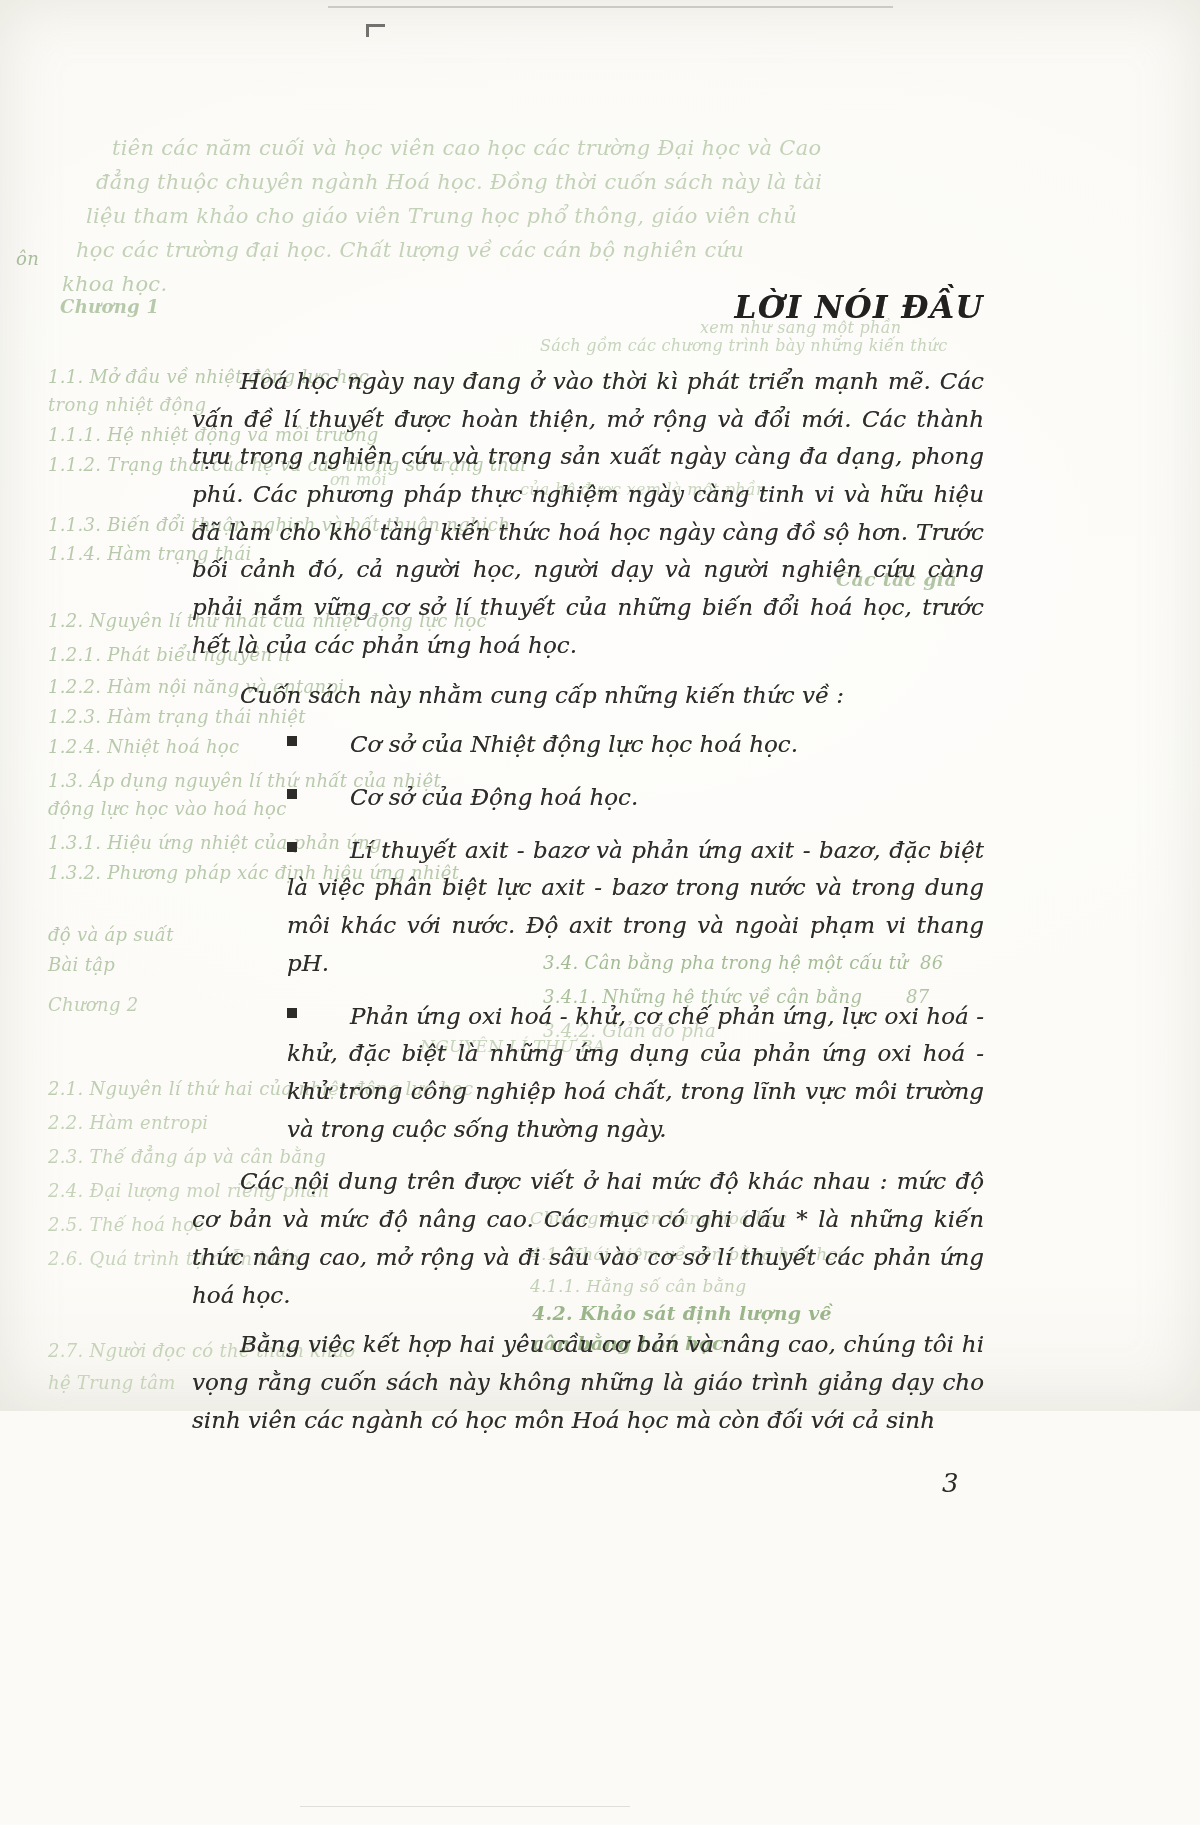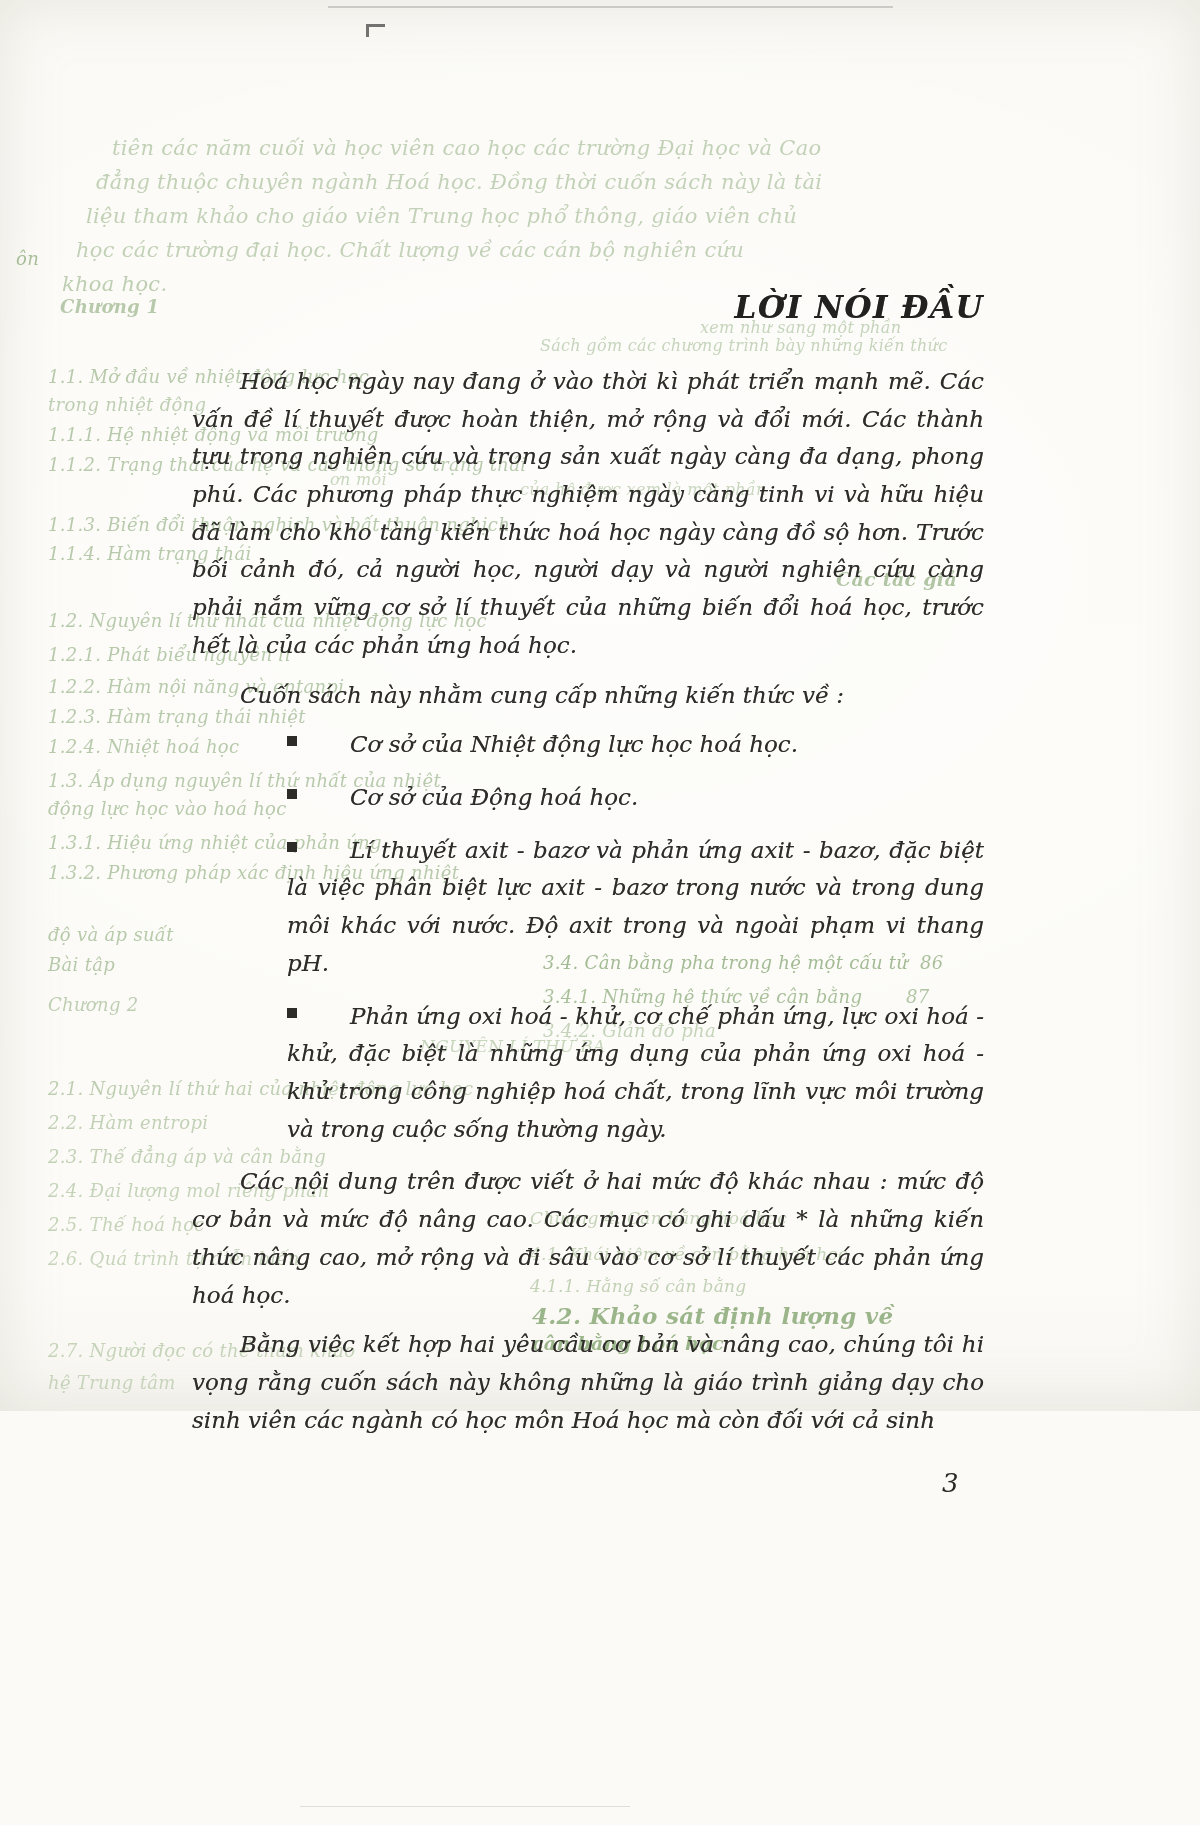--- a/index.html
+++ b/index.html
@@ -159,21 +159,21 @@
       <span class="bt" style="left: 420px; top: 1036px; font-size: 17px; opacity: 0.38;">NGUYÊN LÍ THỨ BA</span>
       <span class="bt" style="left: 48px; top: 1078px; font-size: 18px; opacity: 0.45;">2.1. Nguyên lí thứ hai của nhiệt động lực học</span>
       <span class="bt" style="left: 48px; top: 1112px; font-size: 18px; opacity: 0.42;">2.2. Hàm entropi</span>
       <span class="bt" style="left: 48px; top: 1146px; font-size: 18px; opacity: 0.42;">2.3. Thế đẳng áp và cân bằng</span>
       <span class="bt" style="left: 48px; top: 1180px; font-size: 18px; opacity: 0.4;">2.4. Đại lượng mol riêng phần</span>
       <span class="bt" style="left: 530px; top: 1208px; font-size: 17px; opacity: 0.4;">Chương 4. Cân bằng hoá học</span>
       <span class="bt" style="left: 48px; top: 1214px; font-size: 18px; opacity: 0.4;">2.5. Thế hoá học</span>
       <span class="bt" style="left: 530px; top: 1244px; font-size: 17px; opacity: 0.42;">4.1. Khái niệm về cân bằng hoá học</span>
       <span class="bt" style="left: 48px; top: 1248px; font-size: 18px; opacity: 0.38;">2.6. Quá trình tự diễn biến</span>
       <span class="bt" style="left: 530px; top: 1276px; font-size: 17px; opacity: 0.42;">4.1.1. Hằng số cân bằng</span>
-      <span class="bt" style="left: 532px; top: 1302px; font-size: 23px; font-weight: 700; opacity: 0.7;">4.2. Khảo sát định lượng về</span>
+      <span class="bt" style="left: 532px; top: 1302px; font-size: 19px; font-weight: 700; opacity: 0.7;">4.2. Khảo sát định lượng về</span>
       <span class="bt" style="left: 532px; top: 1332px; font-size: 19px; font-weight: 700; opacity: 0.7;">cân bằng hoá học</span>
       <span class="bt" style="left: 48px; top: 1340px; font-size: 18px; opacity: 0.38;">2.7. Người đọc có thể tham khảo</span>
       <span class="bt" style="left: 48px; top: 1372px; font-size: 18px; opacity: 0.35;">hệ Trung tâm</span>
     </div>
 
   <div class="content">
     <h1 class="doc-title">LỜI NÓI ĐẦU</h1>
 
     <p class="para">Hoá học ngày nay đang ở vào thời kì phát triển mạnh mẽ. Các vấn đề lí thuyết được hoàn thiện, mở rộng và đổi mới. Các thành tựu trong nghiên cứu và trong sản xuất ngày càng đa dạng, phong phú. Các phương pháp thực nghiệm ngày càng tinh vi và hữu hiệu đã làm cho kho tàng kiến thức hoá học ngày càng đồ sộ hơn. Trước bối cảnh đó, cả người học, người dạy và người nghiên cứu càng phải nắm vững cơ sở lí thuyết của những biến đổi hoá học, trước hết là của các phản ứng hoá học.</p>
 

